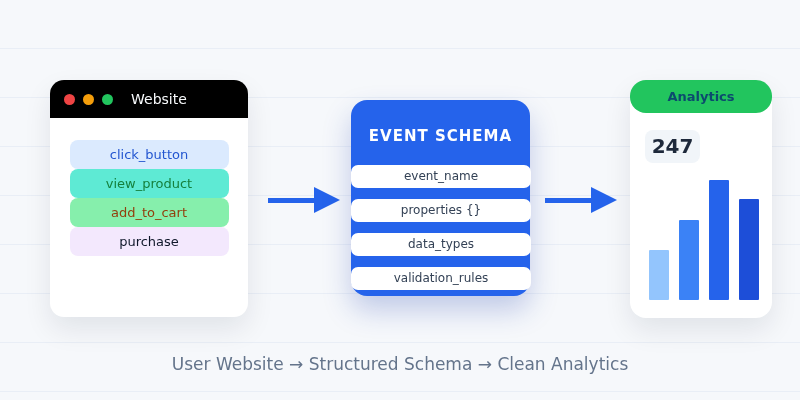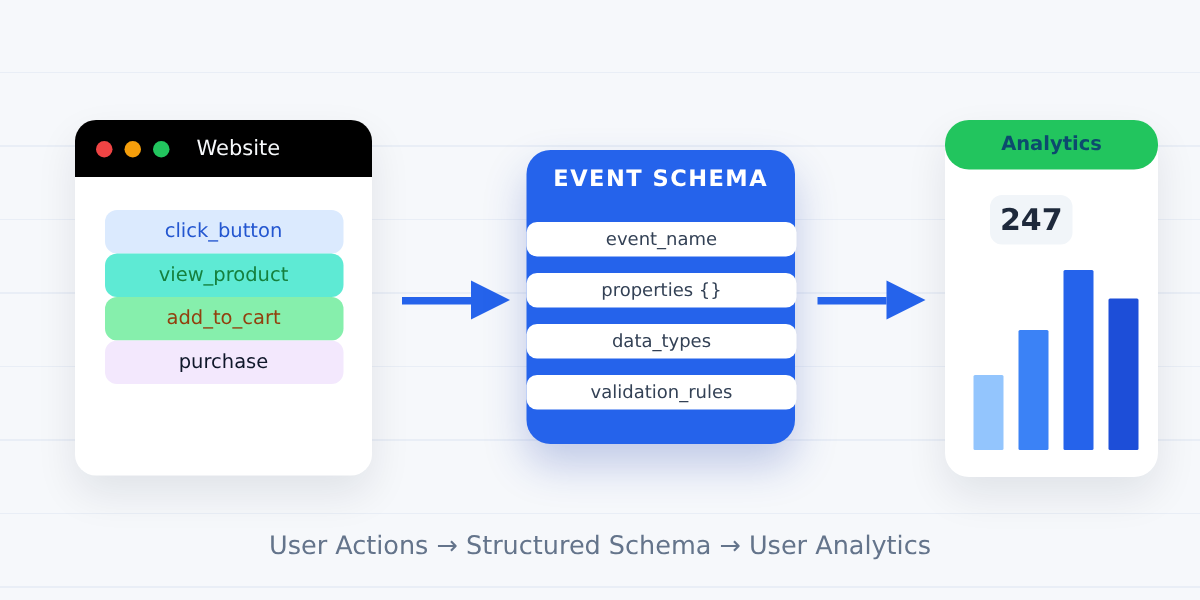--- a/index.html
+++ b/index.html
@@ -62,21 +62,21 @@
 
   
   .schema-card {
     position: absolute; left: 351px; top: 100px;
     width: 179px; height: 196px;
     background: #2563eb; border-radius: 16px;
     box-shadow: 0 14px 28px rgba(30,64,175,0.25);
   }
   .schema-title {
     color: #ffffff; font-weight: bold; font-size: 15px;
-    letter-spacing: 1px; text-align: center; padding-top: 10px;
+    letter-spacing: 1px; text-align: center; padding-top: 27px;
   }
   .schema-fields { margin-top: 20px; }
   .schema-row {
     width: 180px; height: 23px; margin: 0 auto 11px auto;
     background: #ffffff; border-radius: 7px;
     font-size: 12px; color: #334155; text-align: center; line-height: 23px;
   }
 
   
   .analytics-card {
@@ -88,21 +88,21 @@
   .analytics-header {
     width: 142px; height: 33px; background: #22c55e; border-radius: 16px;
     color: #0c4a6e; font-weight: bold; font-size: 13px;
     text-align: center; line-height: 33px;
   }
   .stats-row { display: flex; margin: 17px 0 0 15px; }
   .stat-box {
     height: 33px; background: #f1f5f9; border-radius: 8px;
     font-size: 20px; font-weight: bold; text-align: center; line-height: 33px;
   }
-  .stat-count { width: 55px; color: #1e293b; margin-left: 15px; }
+  .stat-count { width: 55px; color: #1e293b; }
   .stat-delta { width: 58px; margin-left: 8px; color: #22c55e; }
   .bar-chart {
     position: absolute; left: 19px; bottom: 18px;
     display: flex; align-items: flex-end; gap: 10px;
   }
   .bar { width: 20px; border-radius: 1px; }
 
   
   .caption {
     position: absolute; left: 0; top: 354px; width: 800px;
@@ -155,15 +155,15 @@
       <div class="stat-box stat-count">247</div>
     </div>
     <div class="bar-chart">
         <div class="bar" style="height: 50px; background: rgb(147, 197, 253);"></div>
         <div class="bar" style="height: 80px; background: rgb(59, 130, 246);"></div>
         <div class="bar" style="height: 120px; background: rgb(37, 99, 235);"></div>
         <div class="bar" style="height: 101px; background: rgb(29, 78, 216);"></div>
       </div>
   </div>
 
-  <div class="caption">User Actions → Structured Schema → User Analytics</div>
+  <div class="caption">User Website → Structured Schema → Clean Analytics</div>
 
 </div>
 
 </body></html>

